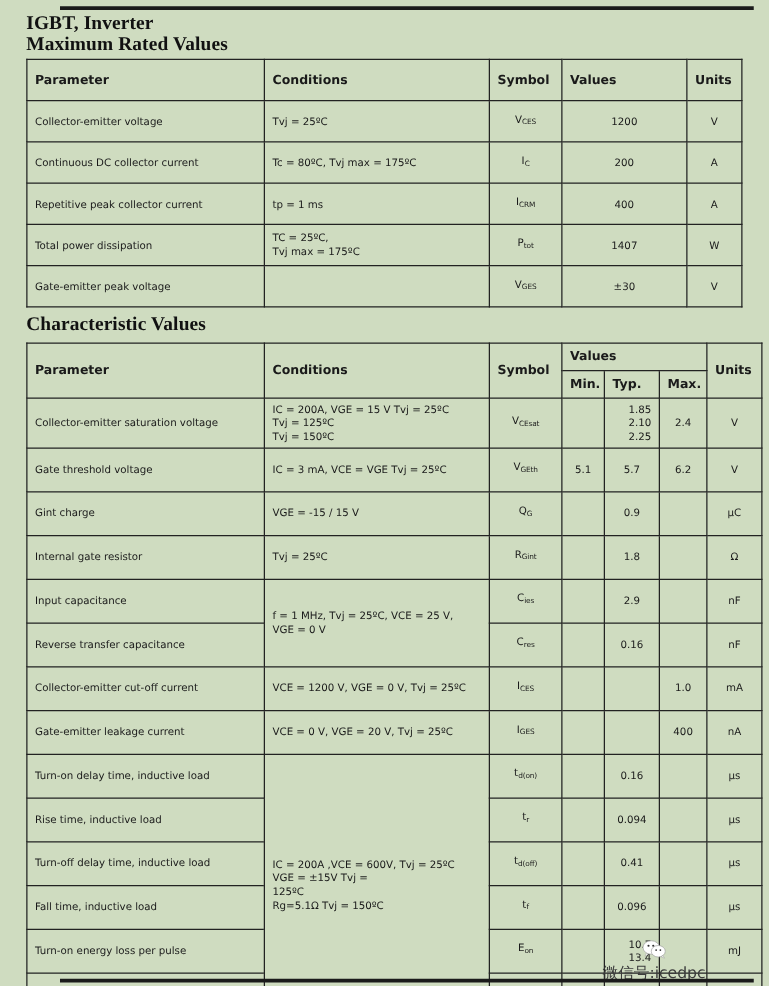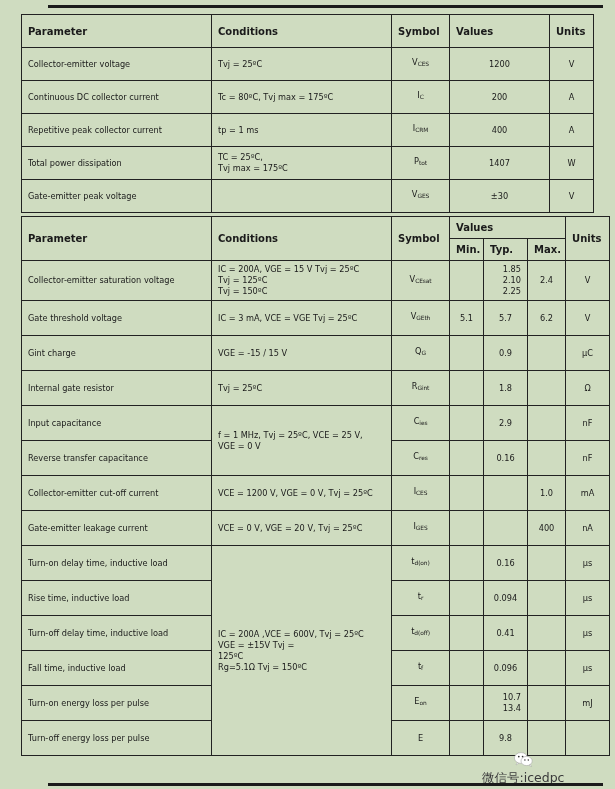--- a/index.html
+++ b/index.html
@@ -140,20 +140,22 @@
   }
 </style>
 </head>
 <body>
 
 <div class="page">
 
   <div class="rule-top"></div>
 
   <div class="title-block">
+    <h1 class="section-title">IGBT, Inverter</h1>
+    <h1 class="section-title">Maximum Rated Values</h1>
   </div>
 
   <table class="spec t1">
     <colgroup>
       <col class="c-param">
         <col class="c-cond">
         <col class="c-sym">
         <col class="c-val">
         <col class="c-unit">
     </colgroup>
@@ -199,20 +201,23 @@
         <tr>
           <td>Gate-emitter peak voltage</td>
           <td class="cond"></td>
           <td class="sym">V<sub>GES</sub></td>
           <td class="ctr">±30</td>
           <td class="ctr">V</td>
         </tr>
       </tbody>
   </table>
 
+  <div class="title-block-2">
+    <h1 class="section-title">Characteristic Values</h1>
+  </div>
 
   <table class="spec t2">
     <colgroup>
       <col class="c-param">
         <col class="c-cond">
         <col class="c-sym">
       <col class="c-min">
         <col class="c-typ">
         <col class="c-max">
         <col class="c-unit">

